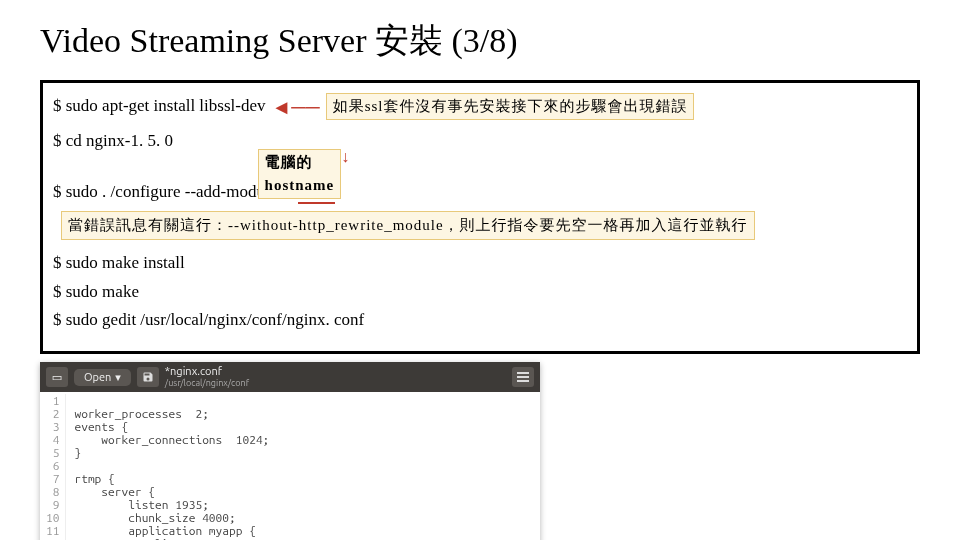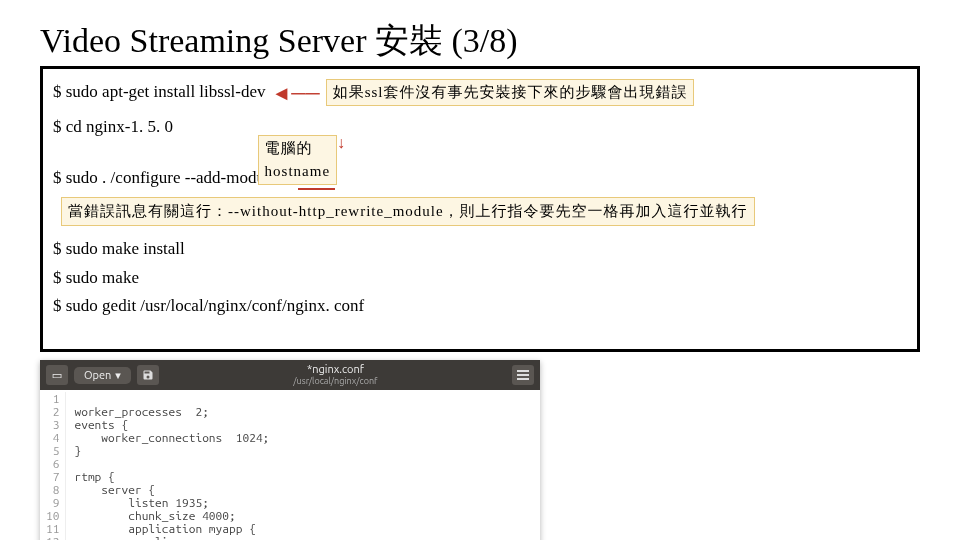--- a/index.html
+++ b/index.html
@@ -8,25 +8,25 @@
     padding: 18px 40px;
     width: 960px;
     height: 540px;
     font-family: "Times New Roman", serif;
     background: #fff;
     color: #000;
     overflow: hidden;
   }
   .title {
     font-size: 34px;
-    padding-bottom: 2px;
+    padding-bottom: 16px;
   }
   .commands-box {
     border: 3px solid #000;
-    padding: 8px 10px 28px 10px;
+    padding: 8px 10px 16px 10px;
     font-size: 17px;
     line-height: 1.55;
   }
   .row { display: flex; align-items: center; gap: 6px; flex-wrap: wrap; margin: 2px 0; }
   .cmd { white-space: nowrap; }
   .note {
     background: #fdf6e3;
     border: 1px solid #e8c97a;
     padding: 1px 6px;
     font-size: 15px;
@@ -52,20 +52,21 @@
     border-bottom: 2.5px solid #c0392b;
     padding-bottom: 1px;
   }
   .note2-wrap {
     position: absolute;
     top: -30px;
     left: -40px;
     display: flex;
     flex-direction: row;
     align-items: flex-start;
+    font-weight: bold;
   }
   .arrow-down {
     color: #c0392b;
     font-size: 16px;
     line-height: 0.7;
     margin-top: 2px;
   }
 
   
   .editor {
@@ -90,21 +91,21 @@
     display: flex;
     align-items: center;
     gap: 4px;
   }
   .icon-btn {
     background: #5a5652;
     border-radius: 3px;
     width: 22px; height: 20px;
     display: flex; align-items:center; justify-content:center;
   }
-  .editor-title { flex: 1; text-align: center; line-height: 1; }
+  .editor-title { flex: 1; line-height: 1; }
   .editor-title .sub { color: #aaa; font-size: 9px; }
   .hamburger { display:flex; flex-direction:column; gap:2px; }
   .hamburger span { width:12px; height:2px; background:#ddd; display:block; }
   .editor-body {
     background: #fff;
     font-family: "Ubuntu Mono", monospace;
     font-size: 12px;
     color: #444;
     padding: 2px 0 6px 0;
     display: flex;

